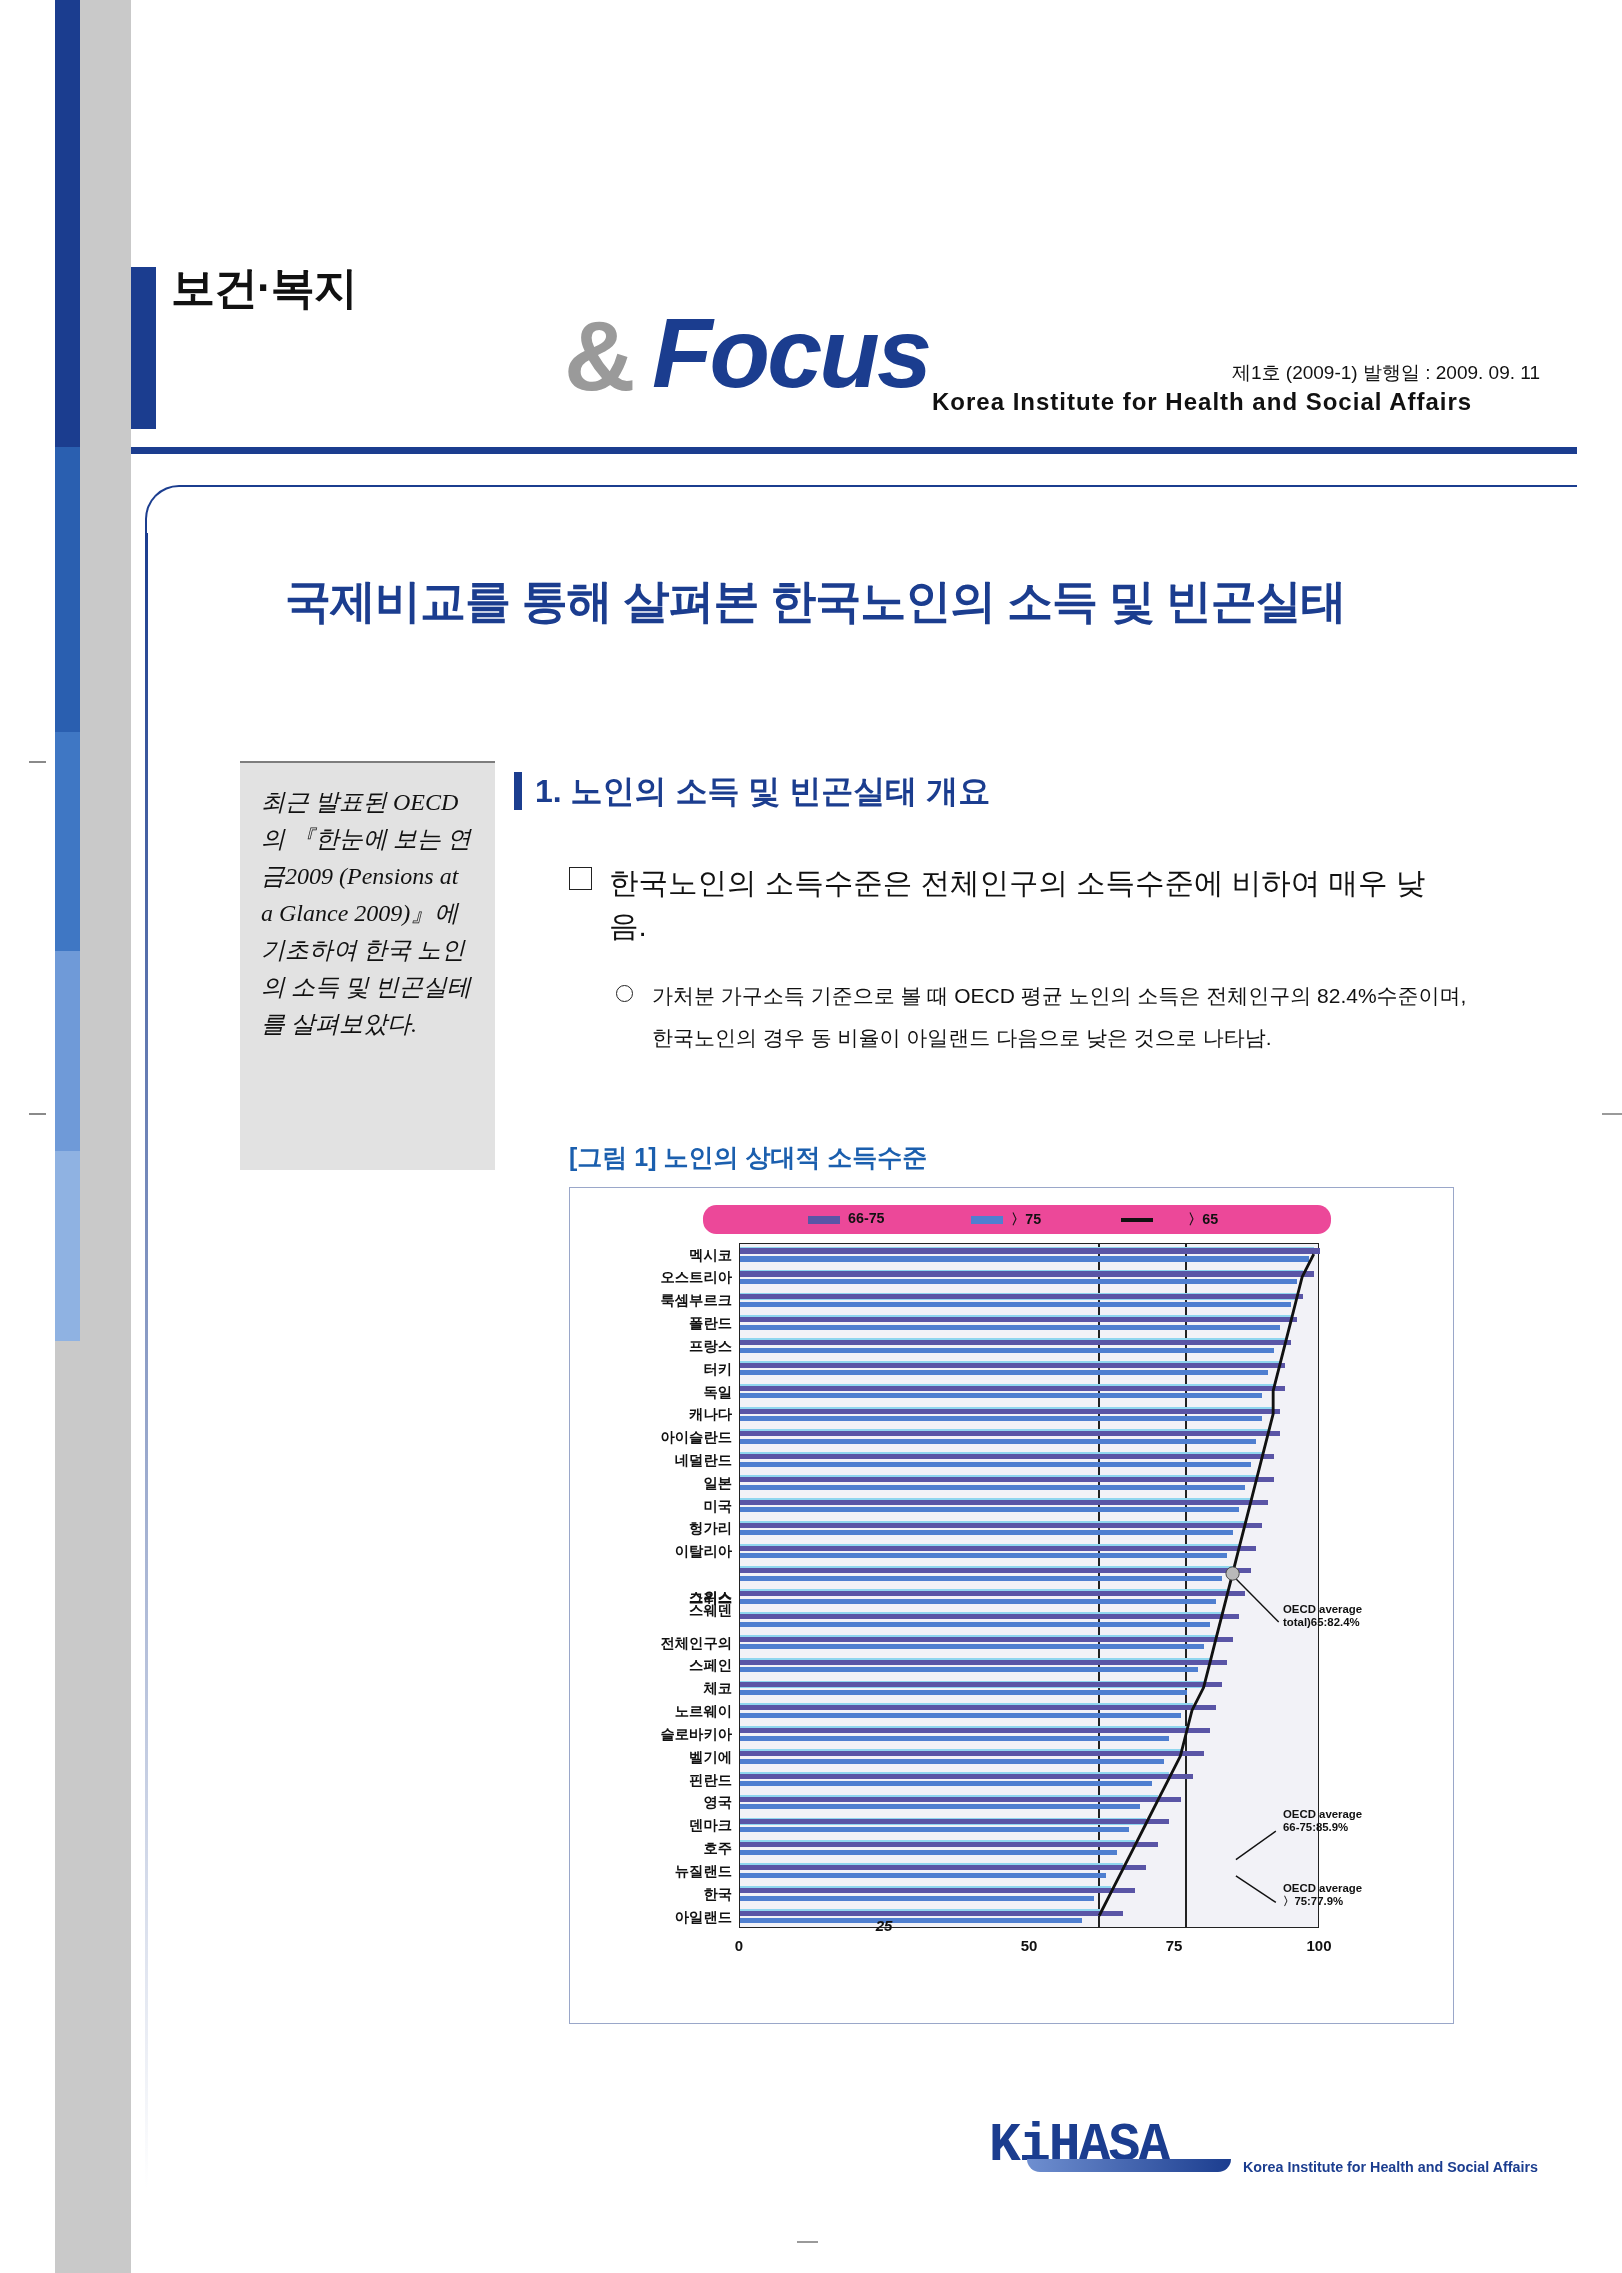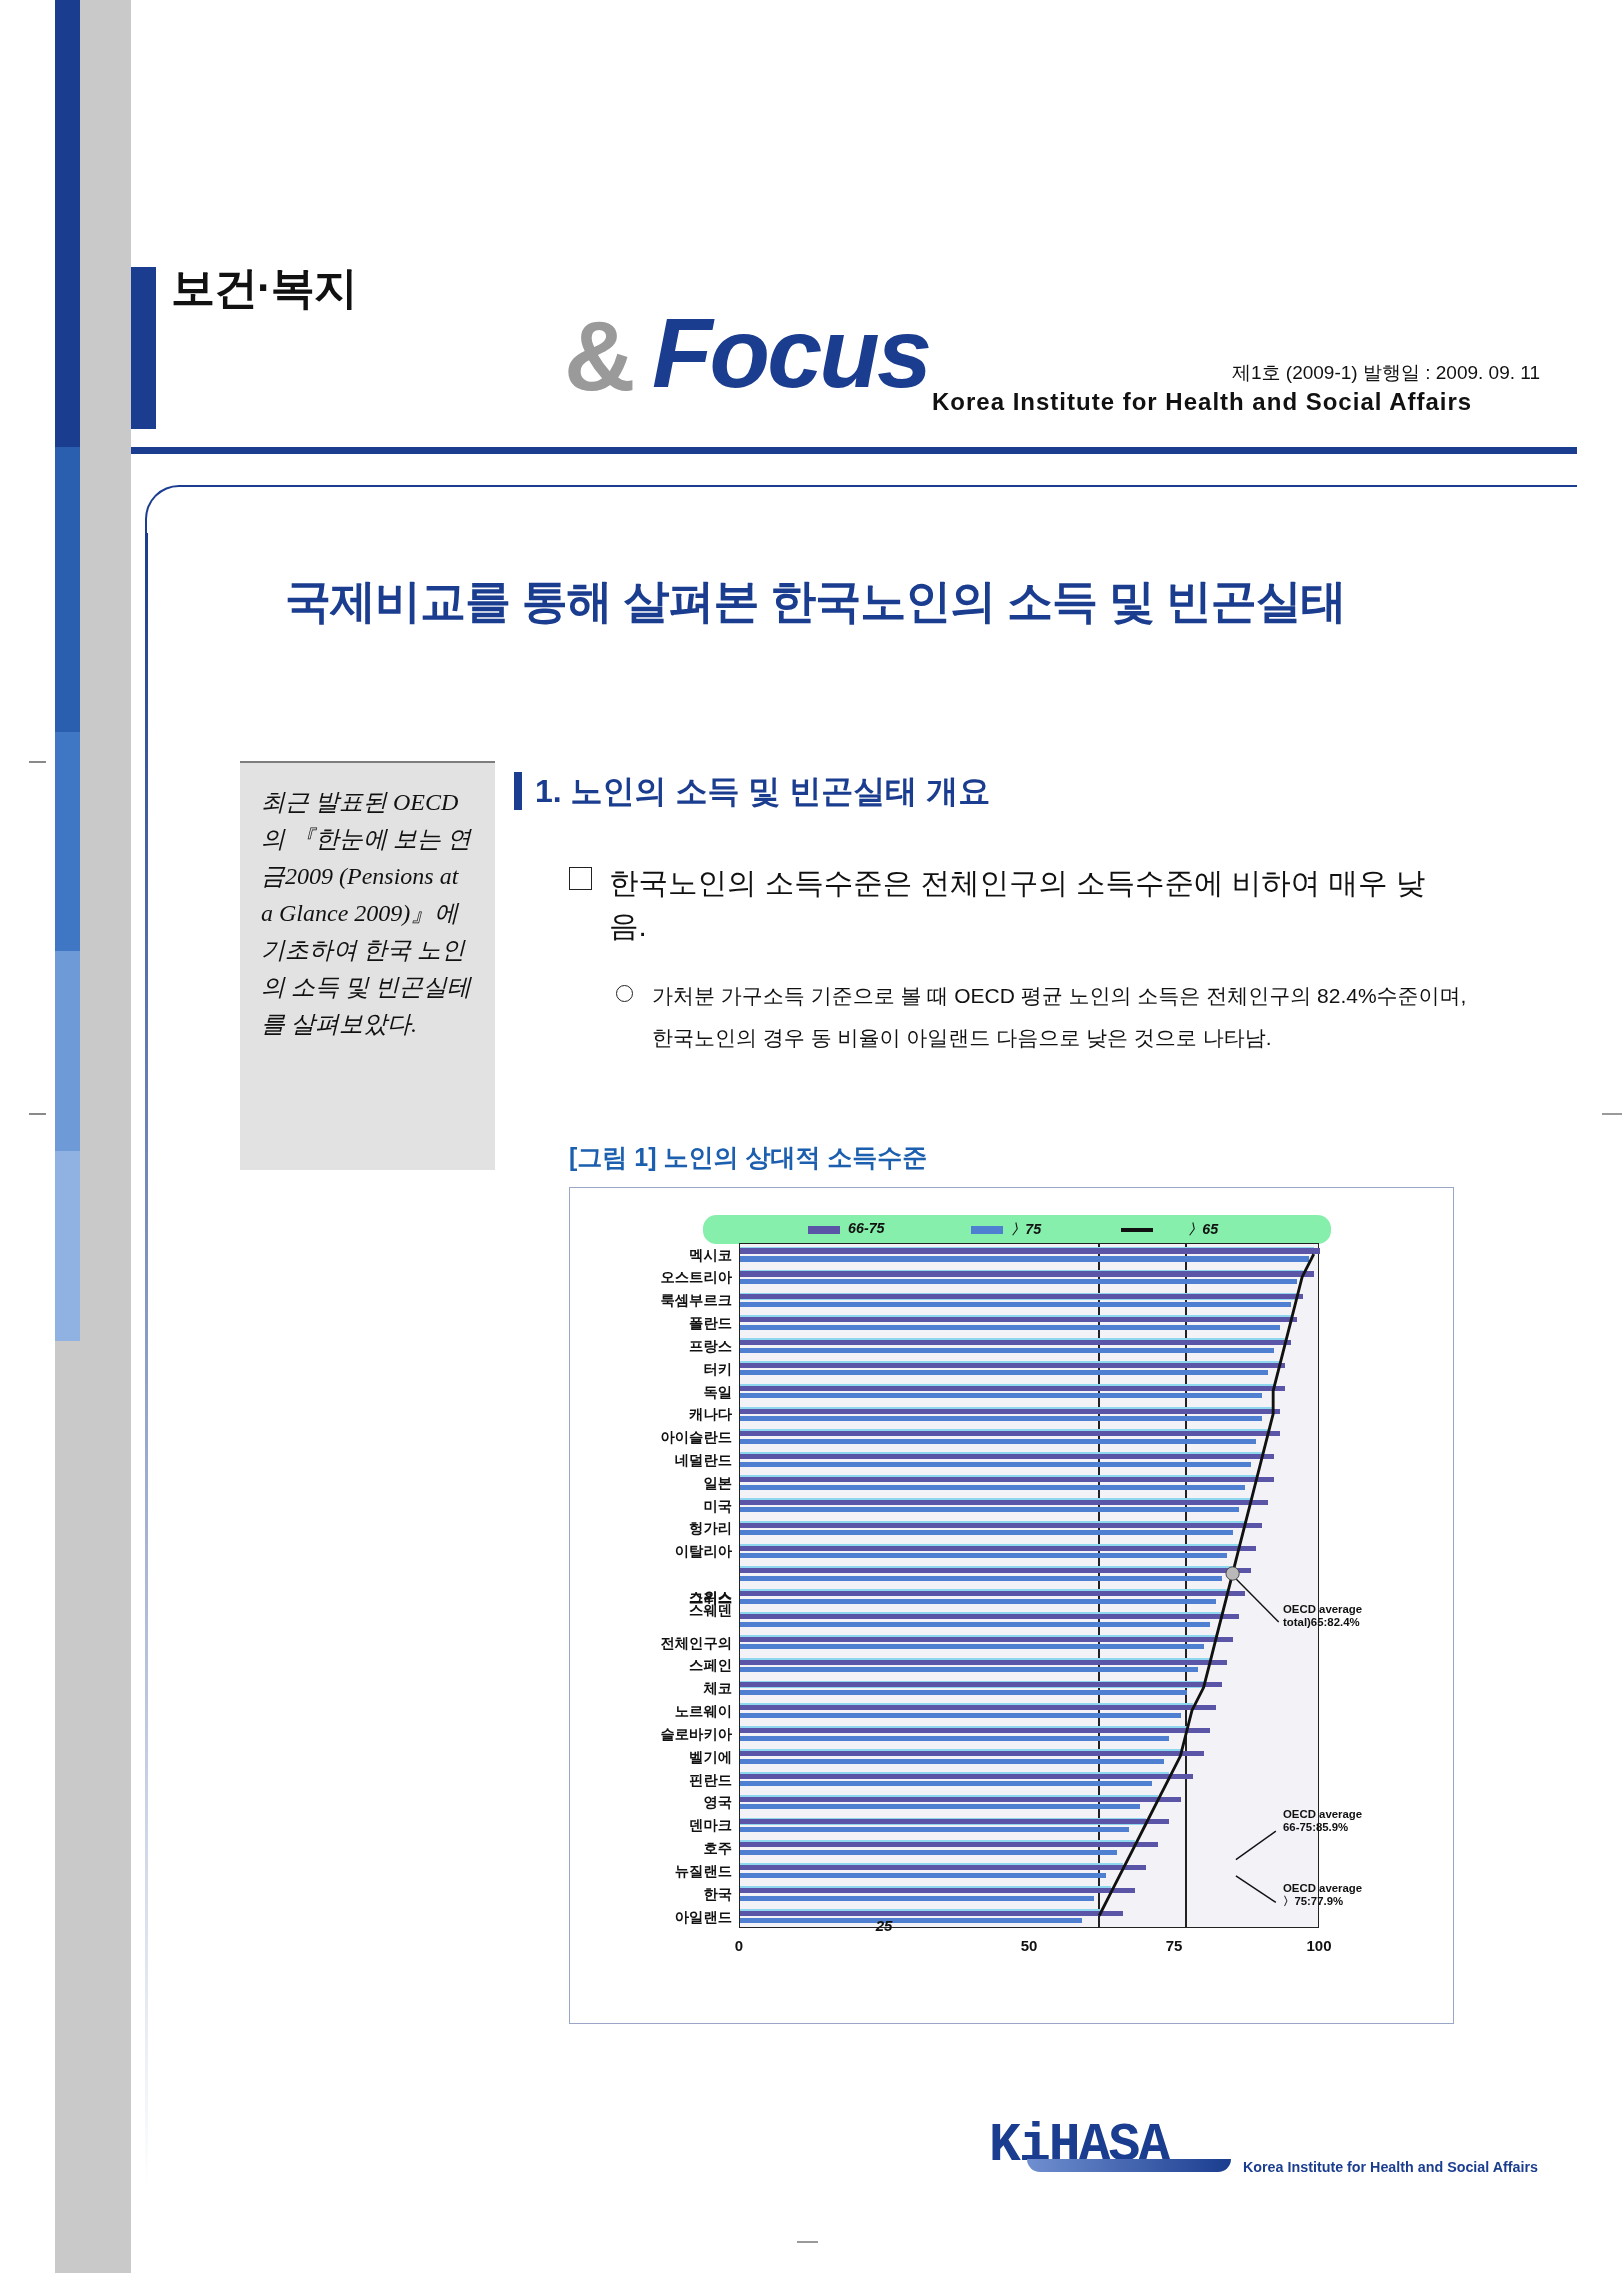--- a/index.html
+++ b/index.html
@@ -143,22 +143,22 @@
     white-space: nowrap;
   }
 
   
   .figure {
     position: absolute; left: 569px; top: 1187px; width: 885px; height: 837px;
     border: 1.9px solid #9aa7c9;
     background: #ffffff;
   }
   .legend {
-    position: absolute; left: 133px; top: 27px; width: 628px; height: 28.5px;
-    background: #86efac; border-radius: 13.3px; font-style: italic;
+    position: absolute; left: 133px; top: 17px; width: 628px; height: 28.5px;
+    background: #ec4899; border-radius: 13.3px;
   }
   .legend .item { position: absolute; top: 4.8px; font-size: 14.3px; font-weight: bold; color:#111; white-space: nowrap;}
   .legend .swatch { position: absolute; top: 10.5px; width: 32px; height: 8.6px; }
 
   .plot {
     position: absolute; left: 0; top: 49px; width: 885px; height: 751px;
   }
   .plot-area {
     position: absolute; left: 169px; top: 5.7px; width: 580px; height: 685px;
     border: 1.9px solid #222; background: #f2f2f7;

